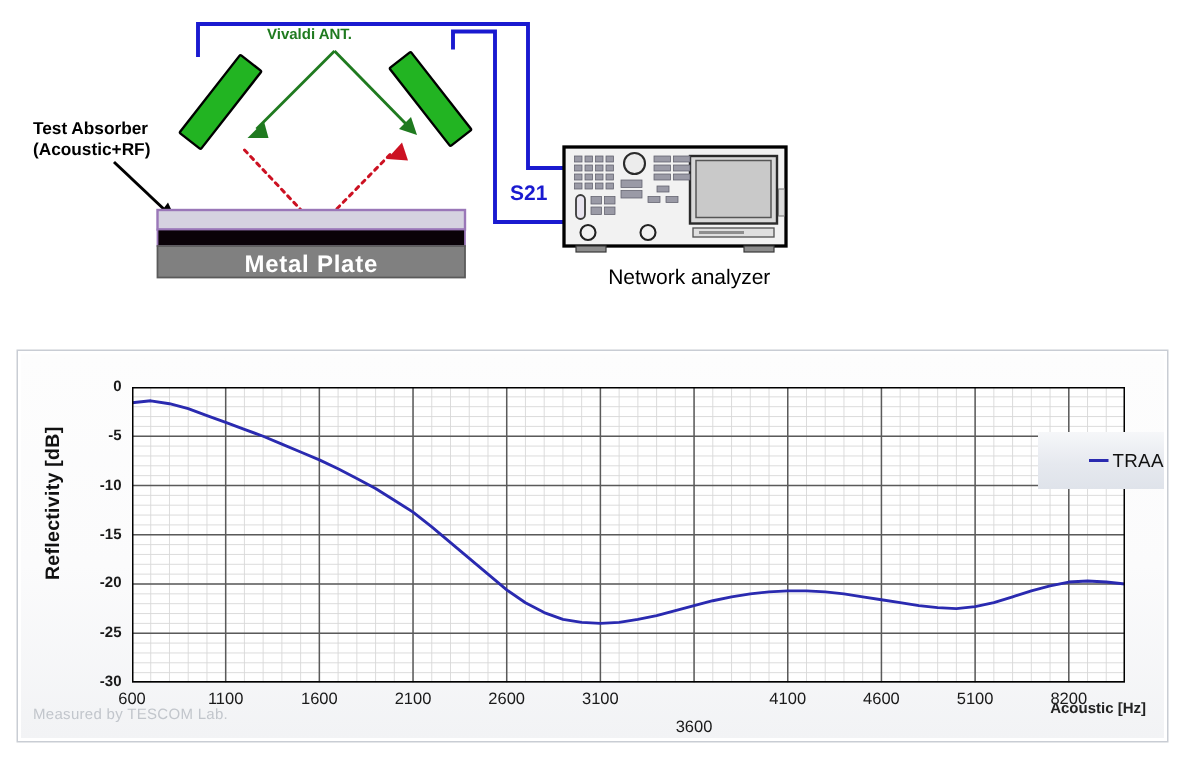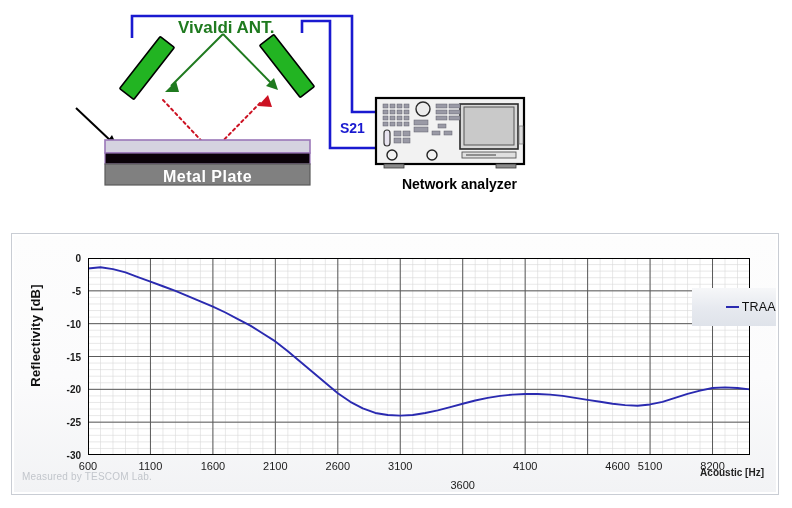--- a/index.html
+++ b/index.html
@@ -24,38 +24,38 @@
     line-height:1.18;
     white-space:pre;
   }
   #lbl-test-absorber{
     left:22px;top:80px;
     font-size:11.5px;color:#000000;
     text-align:left;
   }
   #lbl-vivaldi{
     left:178px;top:18px;
-    font-size:17px;color:#1f7a1f;
+    font-size:10px;color:#1f7a1f;
   }
   #lbl-s21{
     left:340px;top:120px;
     font-size:14px;color:#1a1ad0;
   }
   #lbl-metal-plate{
     position:absolute;
     left:105px;top:168px;width:205px;
     text-align:center;
     font-size:16px;font-weight:bold;color:#ffffff;
     letter-spacing:.5px;
   }
   #lbl-network-analyzer{
     position:absolute;
     left:372px;top:176px;width:175px;
     text-align:center;
-    font-size:14px;font-weight:bold;color:#000000;
+    font-size:14px;font-weight:normal;color:#000000;
   }
 
   
   #chart-panel{
     position:absolute;left:11px;top:233px;
     width:768px;height:262px;
     background:#ffffff;
     border:1px solid #c9cdd4;
     box-sizing:border-box;
   }
@@ -222,20 +222,22 @@
       </g>
 
       <circle cx="392" cy="155" r="5" fill="#f2f2f2" stroke="#222" stroke-width="1.4"></circle>
       <circle cx="432" cy="155" r="5" fill="#f2f2f2" stroke="#222" stroke-width="1.4"></circle>
 
       <rect x="462" y="152" width="54" height="6" fill="#dfdfdf" stroke="#555" stroke-width=".9"></rect>
       <rect x="466" y="154" width="30" height="2" fill="#8e8e8e"></rect>
     </g>
   </svg>
 
+  <div class="diag-label" id="lbl-test-absorber">Test Absorber
+(Acoustic+RF)</div>
 
   <div class="diag-label" id="lbl-vivaldi">Vivaldi ANT.</div>
 
   <div class="diag-label" id="lbl-s21">S21</div>
 
   <div id="lbl-metal-plate">Metal Plate</div>
 
   <div id="lbl-network-analyzer">Network analyzer</div>
 </div>
 
@@ -362,21 +364,21 @@
           <div class="ytick" style="top: 164.167px;">-25</div>
           <div class="ytick" style="top: 197px;">-30</div>
           <div class="xtick" style="left: 0px;">600</div>
           <div class="xtick" style="left: 62.4528px;">1100</div>
           <div class="xtick" style="left: 124.906px;">1600</div>
           <div class="xtick" style="left: 187.358px;">2100</div>
           <div class="xtick" style="left: 249.811px;">2600</div>
           <div class="xtick" style="left: 312.264px;">3100</div>
           <div class="xtick" style="left: 374.717px; margin-top: 24px;">3600</div>
           <div class="xtick" style="left: 437.17px;">4100</div>
-          <div class="xtick" style="left: 499.623px; margin-left: 30px;">4600</div>
+          <div class="xtick" style="left: 499.623px;">4600</div>
           <div class="xtick" style="left: 562.075px;">5100</div>
           <div class="xtick" style="left: 624.528px;">8200</div>
         </div>
       <div id="legend">
         <span class="swatch"></span>
         <span class="ltext">TRAA-90T</span>
       </div>
     </div>
 
     <div id="xlabel">Acoustic [Hz]</div>

